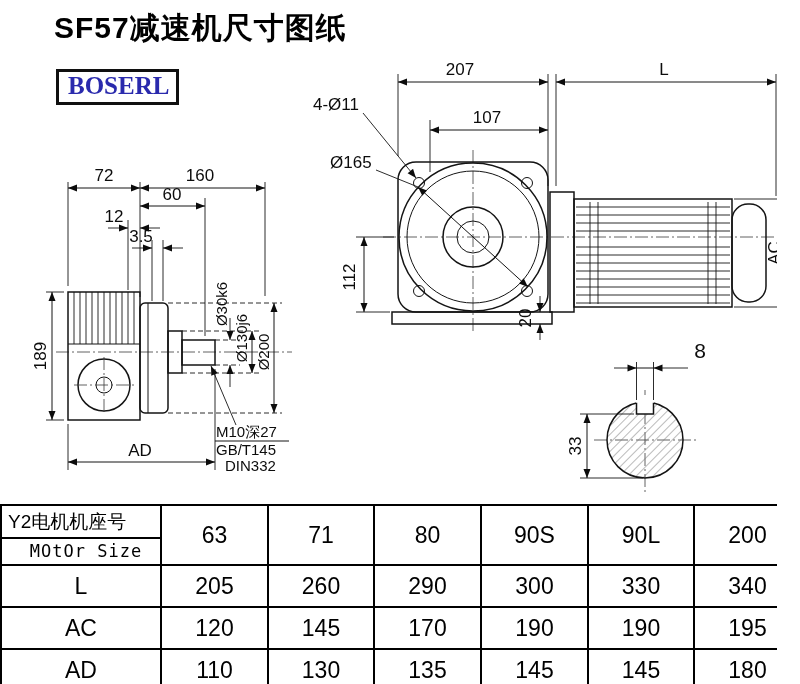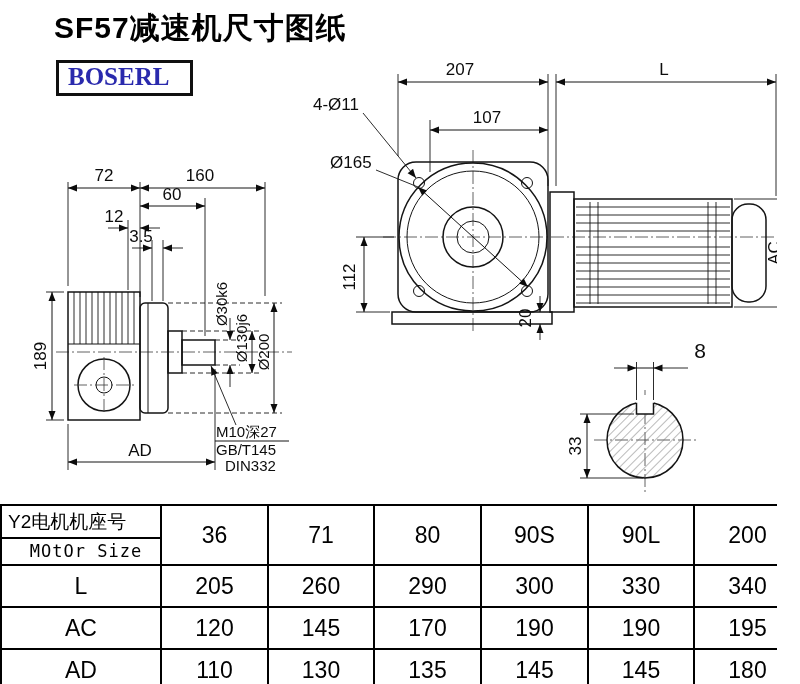--- a/index.html
+++ b/index.html
@@ -1,19 +1,19 @@
 <!DOCTYPE html>
 <html style="--brand: #2a2aad; --ink: #0c0c0c;"><head>
 <meta charset="utf-8">
 <style>
   html,body{margin:0;padding:0;background:#fff;}
   #stage{position:relative;width:777px;height:684px;background:#fff;overflow:hidden;
          font-family:"Liberation Sans",sans-serif;color:#0c0c0c;}
   #title{position:absolute;left:54px;top:8px;font-size:30px;font-weight:bold;letter-spacing:1px;color:#000;}
-  #brand{position:absolute;left:56px;top:60px;border:3px solid #101010;padding:0 21px 2px 9px;
+  #brand{position:absolute;left:56px;top:69px;border:3px solid #101010;padding:0 7px 2px 9px;
          font-family:"Liberation Serif",serif;font-weight:bold;font-size:25px;color:var(--brand,#2a2aad);}
   svg text{font-family:"Liberation Sans",sans-serif;fill:#0c0c0c;}
   .dt{font-size:17px;}
   .nt{font-size:15px;}
   .s{stroke:#141414;stroke-width:1.5;fill:none;stroke-linecap:square;}
   .t{stroke:#141414;stroke-width:1;fill:none;}
   .e{stroke:#141414;stroke-width:0.9;fill:none;}
   .d{stroke:#141414;stroke-width:1;fill:none;}
   .x{stroke:#141414;stroke-width:0.9;fill:none;stroke-dasharray:5 3;}
   .c{stroke:#3a3a3a;stroke-width:0.8;fill:none;stroke-dasharray:13 3 2 3;}
@@ -236,21 +236,21 @@
         <col style="width:107px">
         <col style="width:106px">
         <col style="width:107px">
     </colgroup>
     <tbody>
       <tr class="hrow">
         <td>
           <span class="hcn">Y2电机机座号</span>
           <span class="hen">MOtOr Size</span>
         </td>
-        <td>36</td>
+        <td>63</td>
         <td>71</td>
         <td>80</td>
         <td>90S</td>
         <td>90L</td>
         <td>200</td>
       </tr>
       <tr class="vrow">
         <td>L</td>
         <td>205</td>
         <td>260</td>

